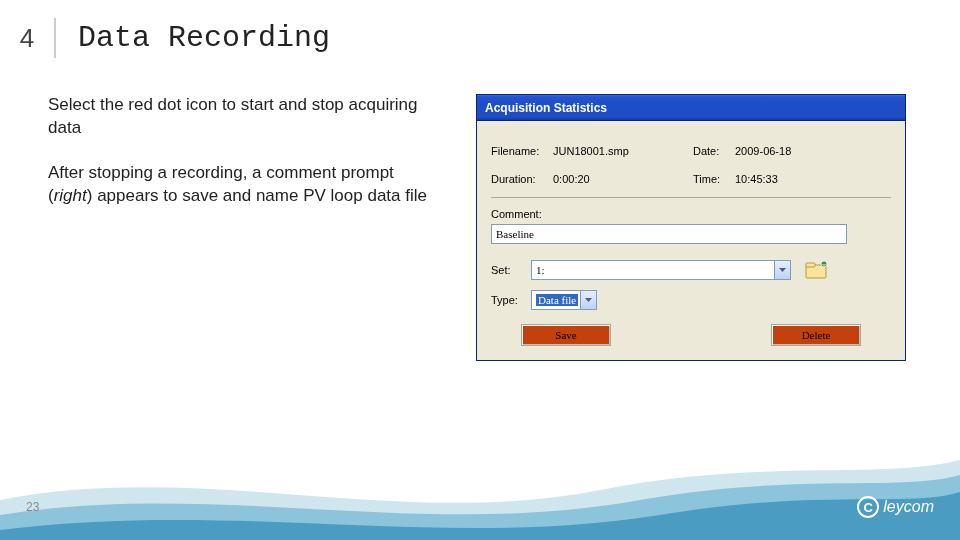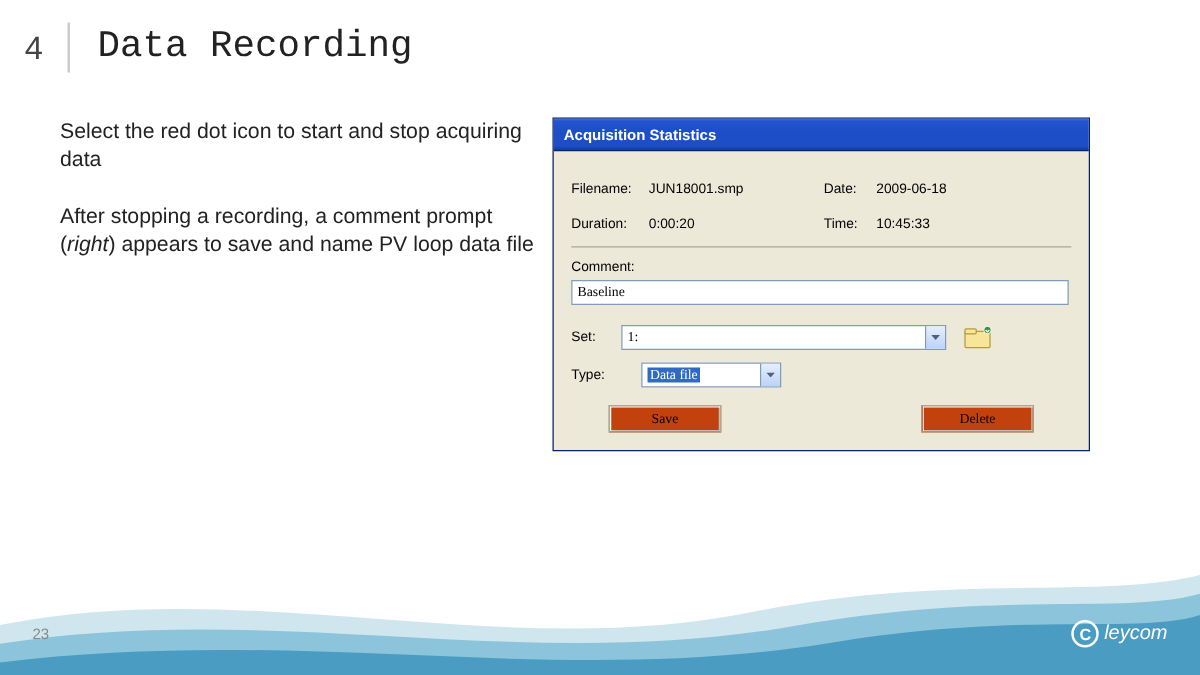--- a/index.html
+++ b/index.html
@@ -3,40 +3,40 @@
 <meta charset="utf-8">
 <style>
   * { box-sizing: border-box; margin: 0; padding: 0; }
   html, body { width: 960px; height: 540px; font-family: "Segoe UI", Tahoma, sans-serif; background: #fff; overflow: hidden; }
   .slide { position: relative; width: 960px; height: 540px; }
 
   .header { display: flex; align-items: center; padding: 18px 0 0 0; }
   .header .num-box { width: 56px; height: 40px; display: flex; align-items: center; justify-content: center; font-size: 26px; color: #444; border-right: 2px solid #ccc; }
   .header .title { font-size: 30px; font-weight: 400; color: #222; padding-left: 22px; font-family: Liberation Mono, monospace; }
 
-  .body { display: flex; padding: 36px 24px 0 48px; gap: 14px; }
+  .body { display: flex; padding: 36px 24px 0 48px; gap: 48px; }
   .left { width: 380px; font-size: 17px; line-height: 1.35; color: #222; }
   .left p { margin-bottom: 22px; }
   .left .italic { font-style: italic; }
 
   
   .dialog { width: 430px; border: 1px solid #0a246a; background: #ece9d8; font-family: Tahoma, sans-serif; font-size: 11px; color: #000; }
   .titlebar { height: 26px; background: linear-gradient(to bottom, #3a6ee7 0%, #2353ce 8%, #1d4ec7 40%, #1d4ec7 88%, #123a9e 100%); color: #fff; font-weight: bold; font-size: 12px; display: flex; align-items: center; padding: 12px 8px; border-bottom: 1px solid #0a246a; }
   .panel { padding: 20px 14px 14px 14px; }
   .row { display: flex; align-items: center; margin-bottom: 8px; min-height: 20px; }
   .lbl { width: 62px; }
   .val { width: 140px; }
   .lbl2 { width: 42px; }
   .val2 { }
   hr.sep { border: none; border-top: 1px solid #aca899; margin: 6px 0 10px 0; }
   .comment-label { margin-bottom: 4px; }
-  .text-input { width: 398px; height: 20px; border: 1px solid #7f9db9; background: #fff; padding: 1px 4px; font: 11px Tahoma; display: flex; align-items: center; }
+  .text-input { width: 356px; height: 20px; border: 1px solid #7f9db9; background: #fff; padding: 1px 4px; font: 11px Tahoma; display: flex; align-items: center; }
   .dropdown { height: 20px; border: 1px solid #7f9db9; background: #fff; display: inline-flex; align-items: center; justify-content: space-between; padding: 0 0 0 4px; font: 11px Tahoma; }
   .dropdown.set { width: 260px; }
-  .dropdown.type { width: 112px; margin-left: 16px; }
+  .dropdown.type { width: 66px; }
   .dropdown .sel { background: #316ac5; color: #fff; padding: 0 2px; }
   .dd-btn { width: 16px; height: 18px; background: linear-gradient(to bottom, #e6eefc, #bcd3f7); border-left: 1px solid #7f9db9; display: flex; align-items: center; justify-content: center; }
   .dd-btn svg { width: 7px; height: 4px; }
   .icon-folder { width: 28px; height: 24px; margin-left: 12px; display: inline-flex; align-items: center; justify-content: center; }
   .btn { width: 90px; height: 22px; border: 1px solid #aca899; background: #c2410c; font: 11px Tahoma; display: inline-flex; align-items: center; justify-content: center; box-shadow: inset 1px 1px 0 #fff, inset -1px -1px 0 #c0c0b0; }
   .btn-row { display: flex; justify-content: space-between; padding: 0 30px; margin-top: 14px; }
 
   
   .footer-waves { position: absolute; left: 0; bottom: 0; width: 960px; height: 110px; pointer-events: none; }
   .page-num { position: absolute; left: 26px; bottom: 26px; font-size: 12px; color: #888; }

